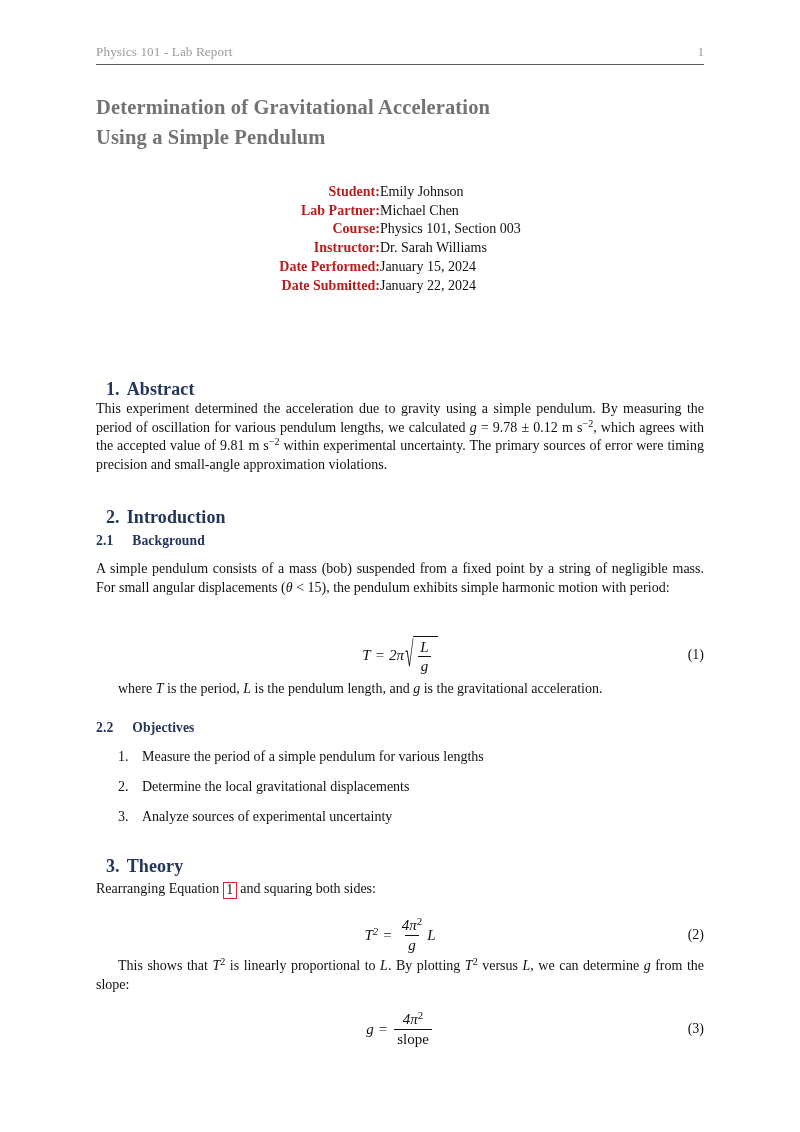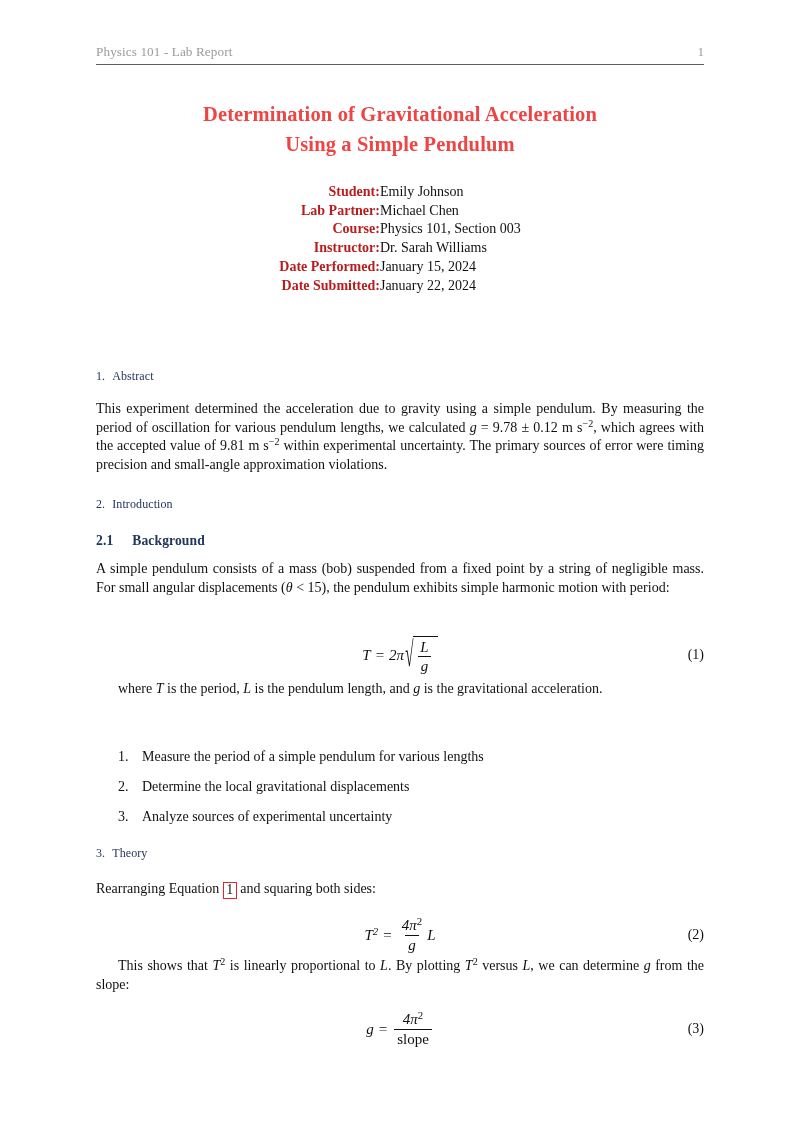--- a/index.html
+++ b/index.html
@@ -53,25 +53,25 @@
     left: 0;
     top: 20px;
     width: 608px;
     height: 1.4px;
     background: #5d5d5d;
   }
 
   
   .title-block {
     position: absolute;
-    top: 99px;
-    left: 0;
-    width: 608px;
-    text-align: center;
-    color: #ef4444;
+    top: 92px;
+    left: 0;
+    width: 608px;
+    text-align: left;
+    color: #737373;
   }
   .title-line {
     font-size: 20.5px;
     font-weight: bold;
     line-height: 30px;
     letter-spacing: 0.15px;
   }
 
   
   .meta {
@@ -103,23 +103,23 @@
     color: #111111;
   }
 
   
   .section {
     position: absolute;
     left: 0;
     width: 608px;
   }
   h2.sec {
-    margin: 0;
-    font-size: 12px;
-    font-weight: normal;
+    margin: 10px;
+    font-size: 18px;
+    font-weight: bold;
     color: #22365c;
     letter-spacing: 0.1px;
   }
   h2.sec .num { margin-right: 7px; }
 
   h3.subsec {
     margin: 0;
     font-size: 13.6px;
     font-weight: bold;
     color: #22365c;
@@ -325,20 +325,25 @@
         </span>
       </span>
     </span>
     <span class="eqnum">(1)</span>
   </div>
 
   <div class="section" style="top:680px;">
     <p class="body indent"><span>where </span><span class="math">T</span><span> is the period, </span><span class="math">L</span><span> is the pendulum length, and </span><span class="math">g</span><span> is the gravitational acceleration.</span></p>
   </div>
 
+  <div class="section" style="top:720px;">
+    <h3 class="subsec">
+      <span class="num">2.2</span><span>Objectives</span>
+    </h3>
+  </div>
 
   <ol class="objectives" style="top:748px;">
     <li style="margin-bottom:11.5px;">
       <span class="li-marker">1.</span>
       <span>Measure the period of a simple pendulum for various lengths</span>
     </li>
     <li style="margin-bottom:11.5px;">
       <span class="li-marker">2.</span>
       <span>Determine the local gravitational displacements</span>
     </li>

